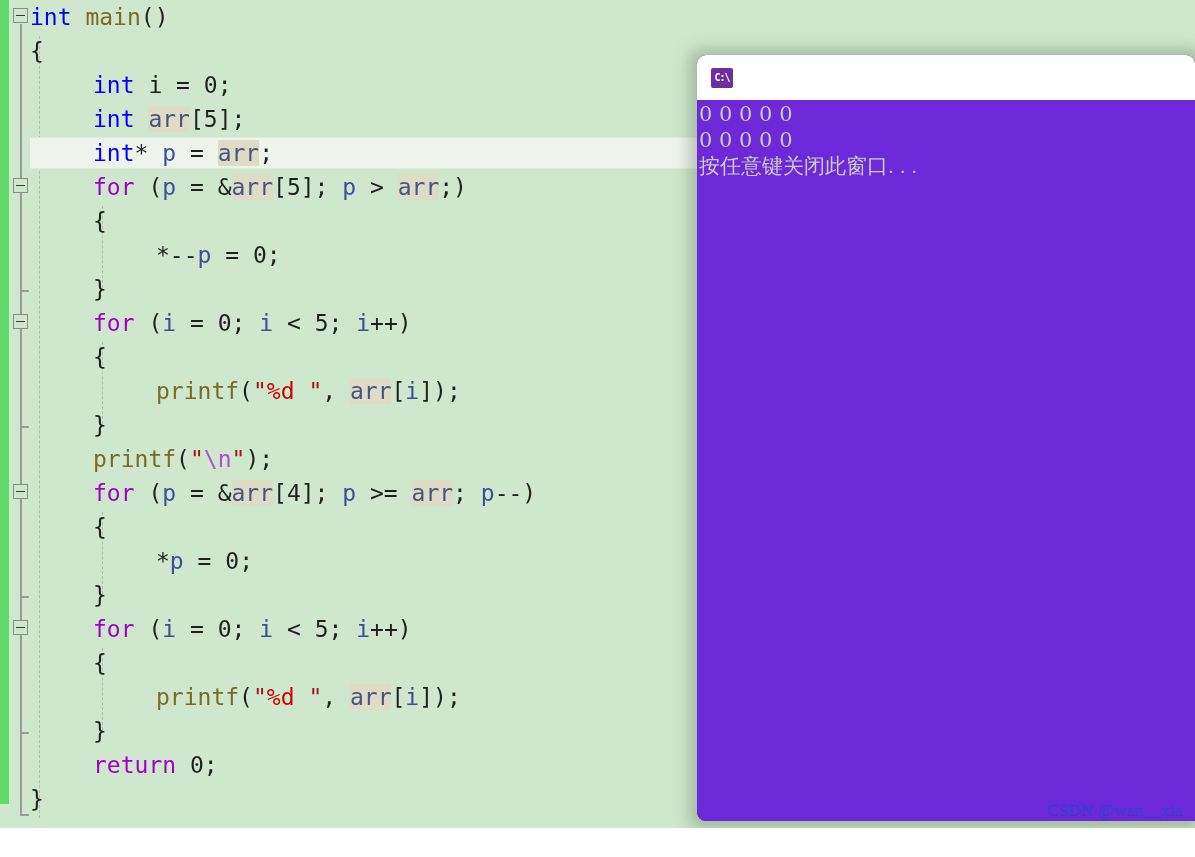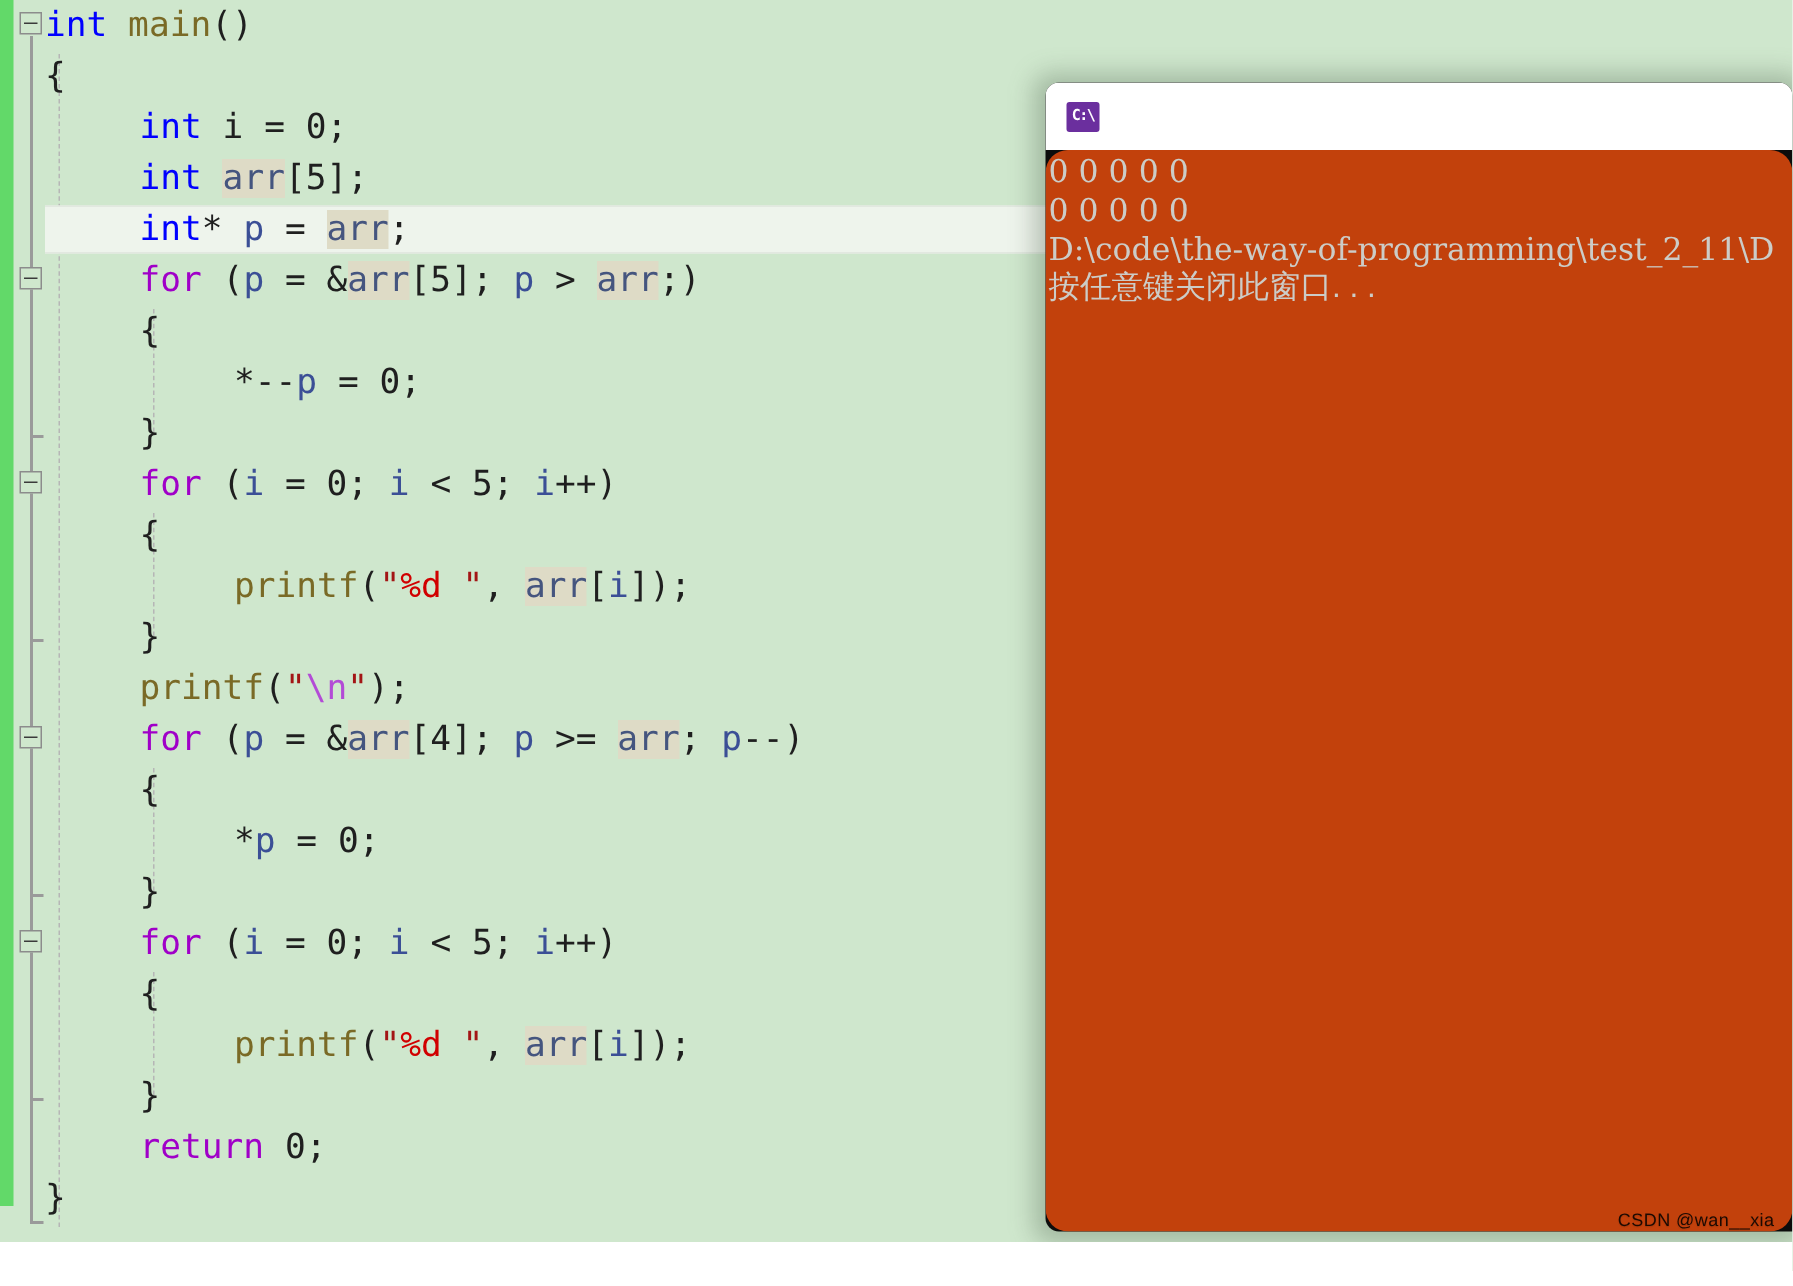--- a/index.html
+++ b/index.html
@@ -182,46 +182,45 @@
     font-size: 20px;
     color: #1b1b1b;
     white-space: nowrap;
   }
   #console-body {
     position: absolute;
     left: 0;
     top: 45px;
     right: 0;
     bottom: 0;
-    background: #c2410c;
+    background: #6d28d9;
     padding: 1px 0 0 2px;
     box-sizing: border-box;
     overflow: hidden;
-    border-radius: 15px;
   }
   .console-line {
     font-family: "DejaVu Serif", "Liberation Serif", serif;
     font-size: 21px;
     line-height: 26px;
     color: #ccccc7;
     white-space: pre;
     letter-spacing: 0px;
   }
   .console-line.cjk {
     font-family: Liberation Sans, sans-serif;
   }
 
   
   #watermark {
     position: absolute;
     right: 12px;
     bottom: 8px;
-    font-family: Liberation Sans, sans-serif;
-    font-size: 12px;
-    color: #000000;
+    font-family: Liberation Serif, serif;
+    font-size: 17px;
+    color: #1d4ed8;
     opacity: 0.85;
     text-shadow: 0 1px 1px rgba(0,0,0,0.18);
     letter-spacing: 0.3px;
   }
 </style>
 </head>
 <body>
 
 <div id="screen">
 
@@ -266,20 +265,19 @@
 
   <div id="console-shadow"></div>
 
   <div id="console-window">
     <div id="console-titlebar">
       <div id="console-icon">C:\</div>
     </div>
     <div id="console-body">
         <div class="console-line">0 0 0 0 0</div>
         <div class="console-line">0 0 0 0 0</div>
-        <div class="console-line">D:\code\the-way-of-programming\test_2_11\D</div>
         <div class="console-line cjk">按任意键关闭此窗口. . .</div>
       </div>
   </div>
 
   <div id="watermark">CSDN @wan__xia</div>
 
 </div>
 
 </body></html>

